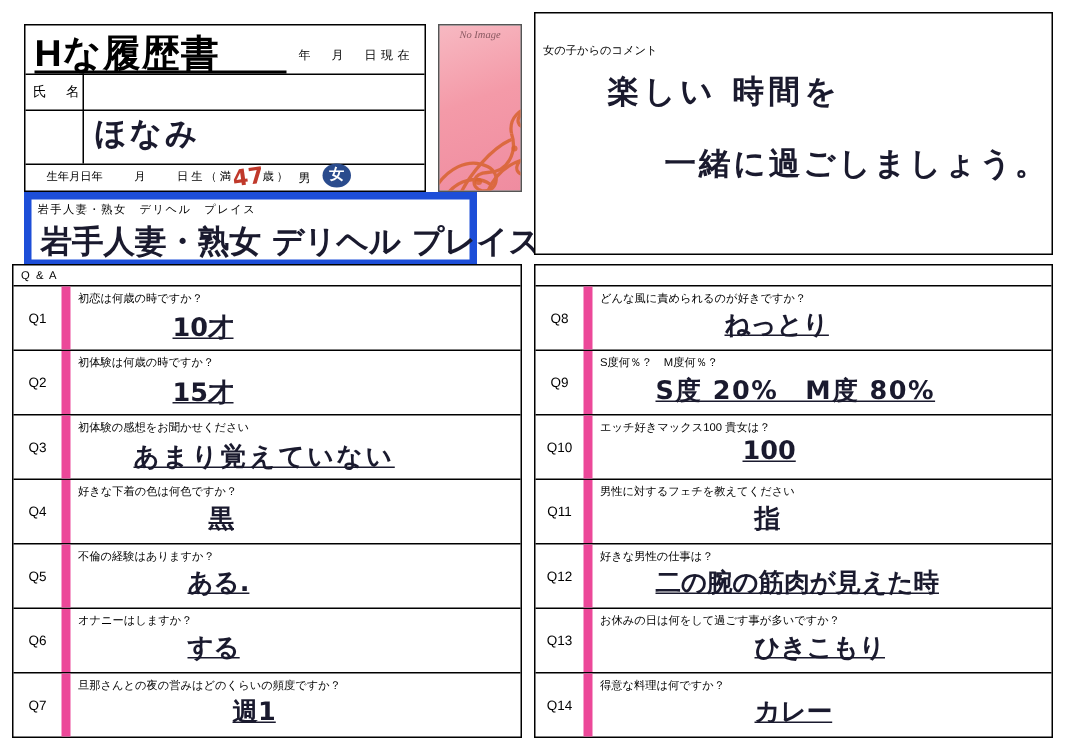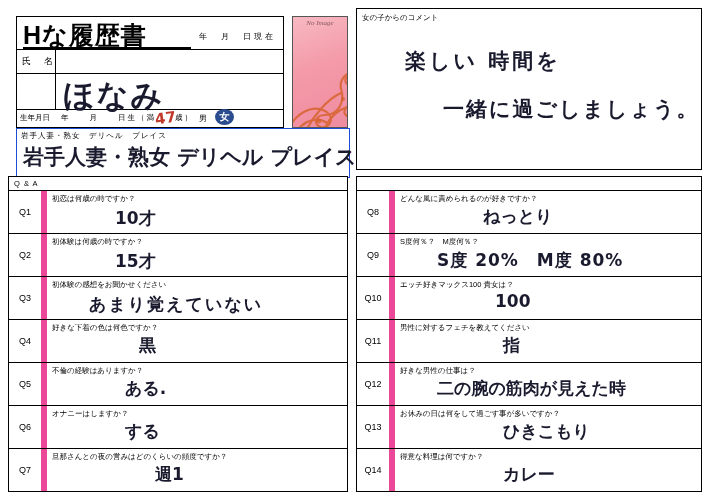--- a/index.html
+++ b/index.html
@@ -112,26 +112,26 @@
     left: 38px;
     top: 32px;
     width: 1px;
     height: 60px;
     background: #000;
   }
   #name-value {
     position: absolute;
     left: 46px;
     top: 58px;
-    font-size: 31px;
+    font-size: 21px;
     letter-spacing: 2px;
   }
   #dob-label {
     position: absolute;
-    left: 3px;
+    left: 14px;
     top: 96px;
     font-size: 7.5px;
     letter-spacing: 0px;
   }
   #dob-line {
     position: absolute;
     left: 44px;
     top: 96px;
     font-size: 7.5px;
     letter-spacing: 2px;
@@ -193,23 +193,23 @@
     position: absolute;
     left: -10px;
     bottom: -6px;
     width: 78px;
     height: 74px;
   }
   #shop-box {
     position: absolute;
     left: 8px;
     top: 120px;
-    width: 334px;
+    width: 302px;
     height: 50px;
-    border: 1px solid #1d4ed8;
+    border: 5px solid #1d4ed8;
     box-sizing: border-box;
   }
   #shop-label {
     position: absolute;
     left: 4px;
     top: 2px;
     font-size: 7.5px;
     letter-spacing: 1px;
   }
   #shop-name {
@@ -224,21 +224,21 @@
   
   #comment-box {
     left: 356px;
     top: 8px;
     width: 346px;
     height: 162px;
   }
   #comment-label {
     position: absolute;
     left: 5px;
-    top: 4px;
+    top: 20px;
     font-size: 7.5px;
   }
   #comment-line1 {
     position: absolute;
     left: 48px;
     top: 38px;
     font-size: 21px;
     letter-spacing: 3px;
   }
   #comment-line2 {
@@ -304,20 +304,21 @@
     position: absolute;
     left: 5px;
     top: 3px;
     font-size: 7.5px;
     white-space: nowrap;
   }
   .qa-a {
     position: absolute;
     font-size: 17px;
     white-space: nowrap;
+    text-decoration: underline;
   }
 
   
   .a-l1 { left: 68px; top: 16px; }
   .a-l2 { left: 68px; top: 16px; }
   .a-l3 { left: 42px; top: 16px; letter-spacing: 2px; }
   .a-l4 { left: 92px; top: 14px; }
   .a-l5 { left: 78px; top: 14px; }
   .a-l6 { left: 78px; top: 14px; }
   .a-l7 { left: 108px; top: 14px; }

